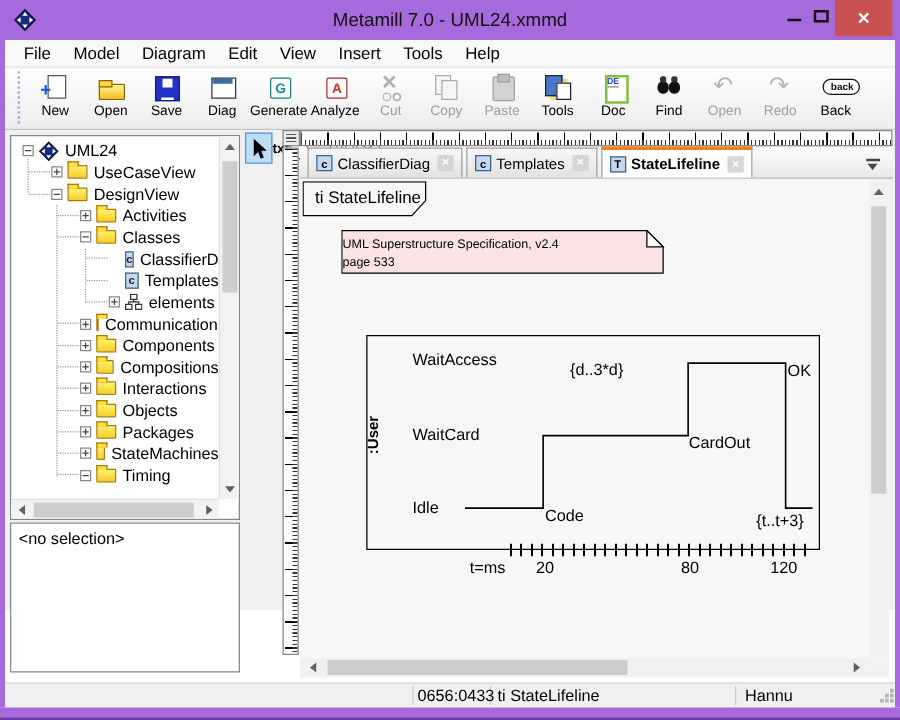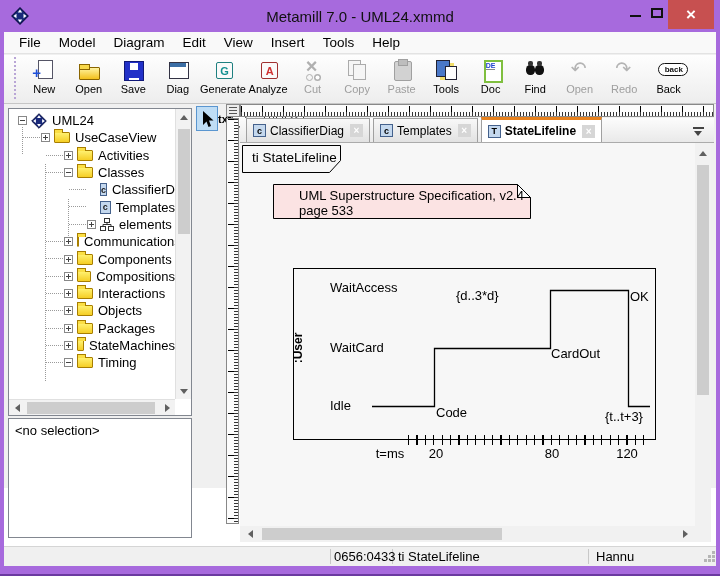--- a/index.html
+++ b/index.html
@@ -122,21 +122,21 @@
   .tab-close { width:13px; height:13px; background:#D6D6D6; color:#fff; margin-left:6px; display:flex; align-items:center; justify-content:center; font:bold 10px "Liberation Sans",sans-serif; }
   .tab-close::after { content:"\00D7"; }
   .tab-overflow { position:absolute; right:10px; top:9px; width:11px; height:9px; border-top:2px solid #444; }
   .tab-overflow::after { content:""; position:absolute; left:1px; top:2px; width:0; height:0; border-left:4.5px solid transparent; border-right:4.5px solid transparent; border-top:5px solid #444; }
 
   
   .canvas { position:absolute; left:240px; top:143px; width:455px; height:383px; background:#F7F7F7; overflow:hidden; }
   .frame-label-svg { position:absolute; left:2px; top:2px; }
   .frame-label-text { position:absolute; left:12px; top:7px; font-size:13.5px; white-space:nowrap; }
   .note-wrap { position:absolute; left:33px; top:41px; }
-  .note-text { position:absolute; left:59px; top:45px; font-size:13px; line-height:15px; white-space:nowrap; }
+  .note-text { position:absolute; left:34px; top:45px; font-size:10px; line-height:15px; white-space:nowrap; }
   .dframe { position:absolute; left:53px; top:125px; width:363px; height:172px; border:1px solid #000; }
   .timeline-svg { position:absolute; left:0; top:0; }
   .owner-label { position:absolute; left:40px; top:198px; width:36px; text-align:center; font:bold 12px "Liberation Sans",sans-serif; transform:rotate(-90deg); }
   .dlabel { position:absolute; font-size:13px; white-space:nowrap; }
   .dlabel.center { transform:translateX(-50%); }
   .axis-ticks { position:absolute; left:168px; top:292px; width:243px; height:10px; background:repeating-linear-gradient(90deg,#000 0 1.3px,transparent 1.3px 8.4px); }
 
   
   .cv-sb-v { position:absolute; left:695px; top:143px; width:16px; height:383px; background:#F1F1F1; }
   .cv-sb-v .thumb-v { left:2px; top:22px; height:230px; }
@@ -287,20 +287,27 @@
           </div>
 
           <div class="tree-row" data-icon="folder" data-exp="plus" style="--lvl: 1;">
             <span class="exp"></span>
 
             <span class="ti ti-folder"></span>
 
             <span class="tree-label">UseCaseView</span>
           </div>
 
+          <div class="tree-row" data-icon="folder" data-exp="minus" style="--lvl: 1;">
+            <span class="exp"></span>
+
+            <span class="ti ti-folder"></span>
+
+            <span class="tree-label">DesignView</span>
+          </div>
 
           <div class="tree-row" data-icon="folder" data-exp="plus" style="--lvl: 2;">
             <span class="exp"></span>
 
             <span class="ti ti-folder"></span>
 
             <span class="tree-label">Activities</span>
           </div>
 
           <div class="tree-row" data-icon="folder" data-exp="minus" style="--lvl: 2;">

